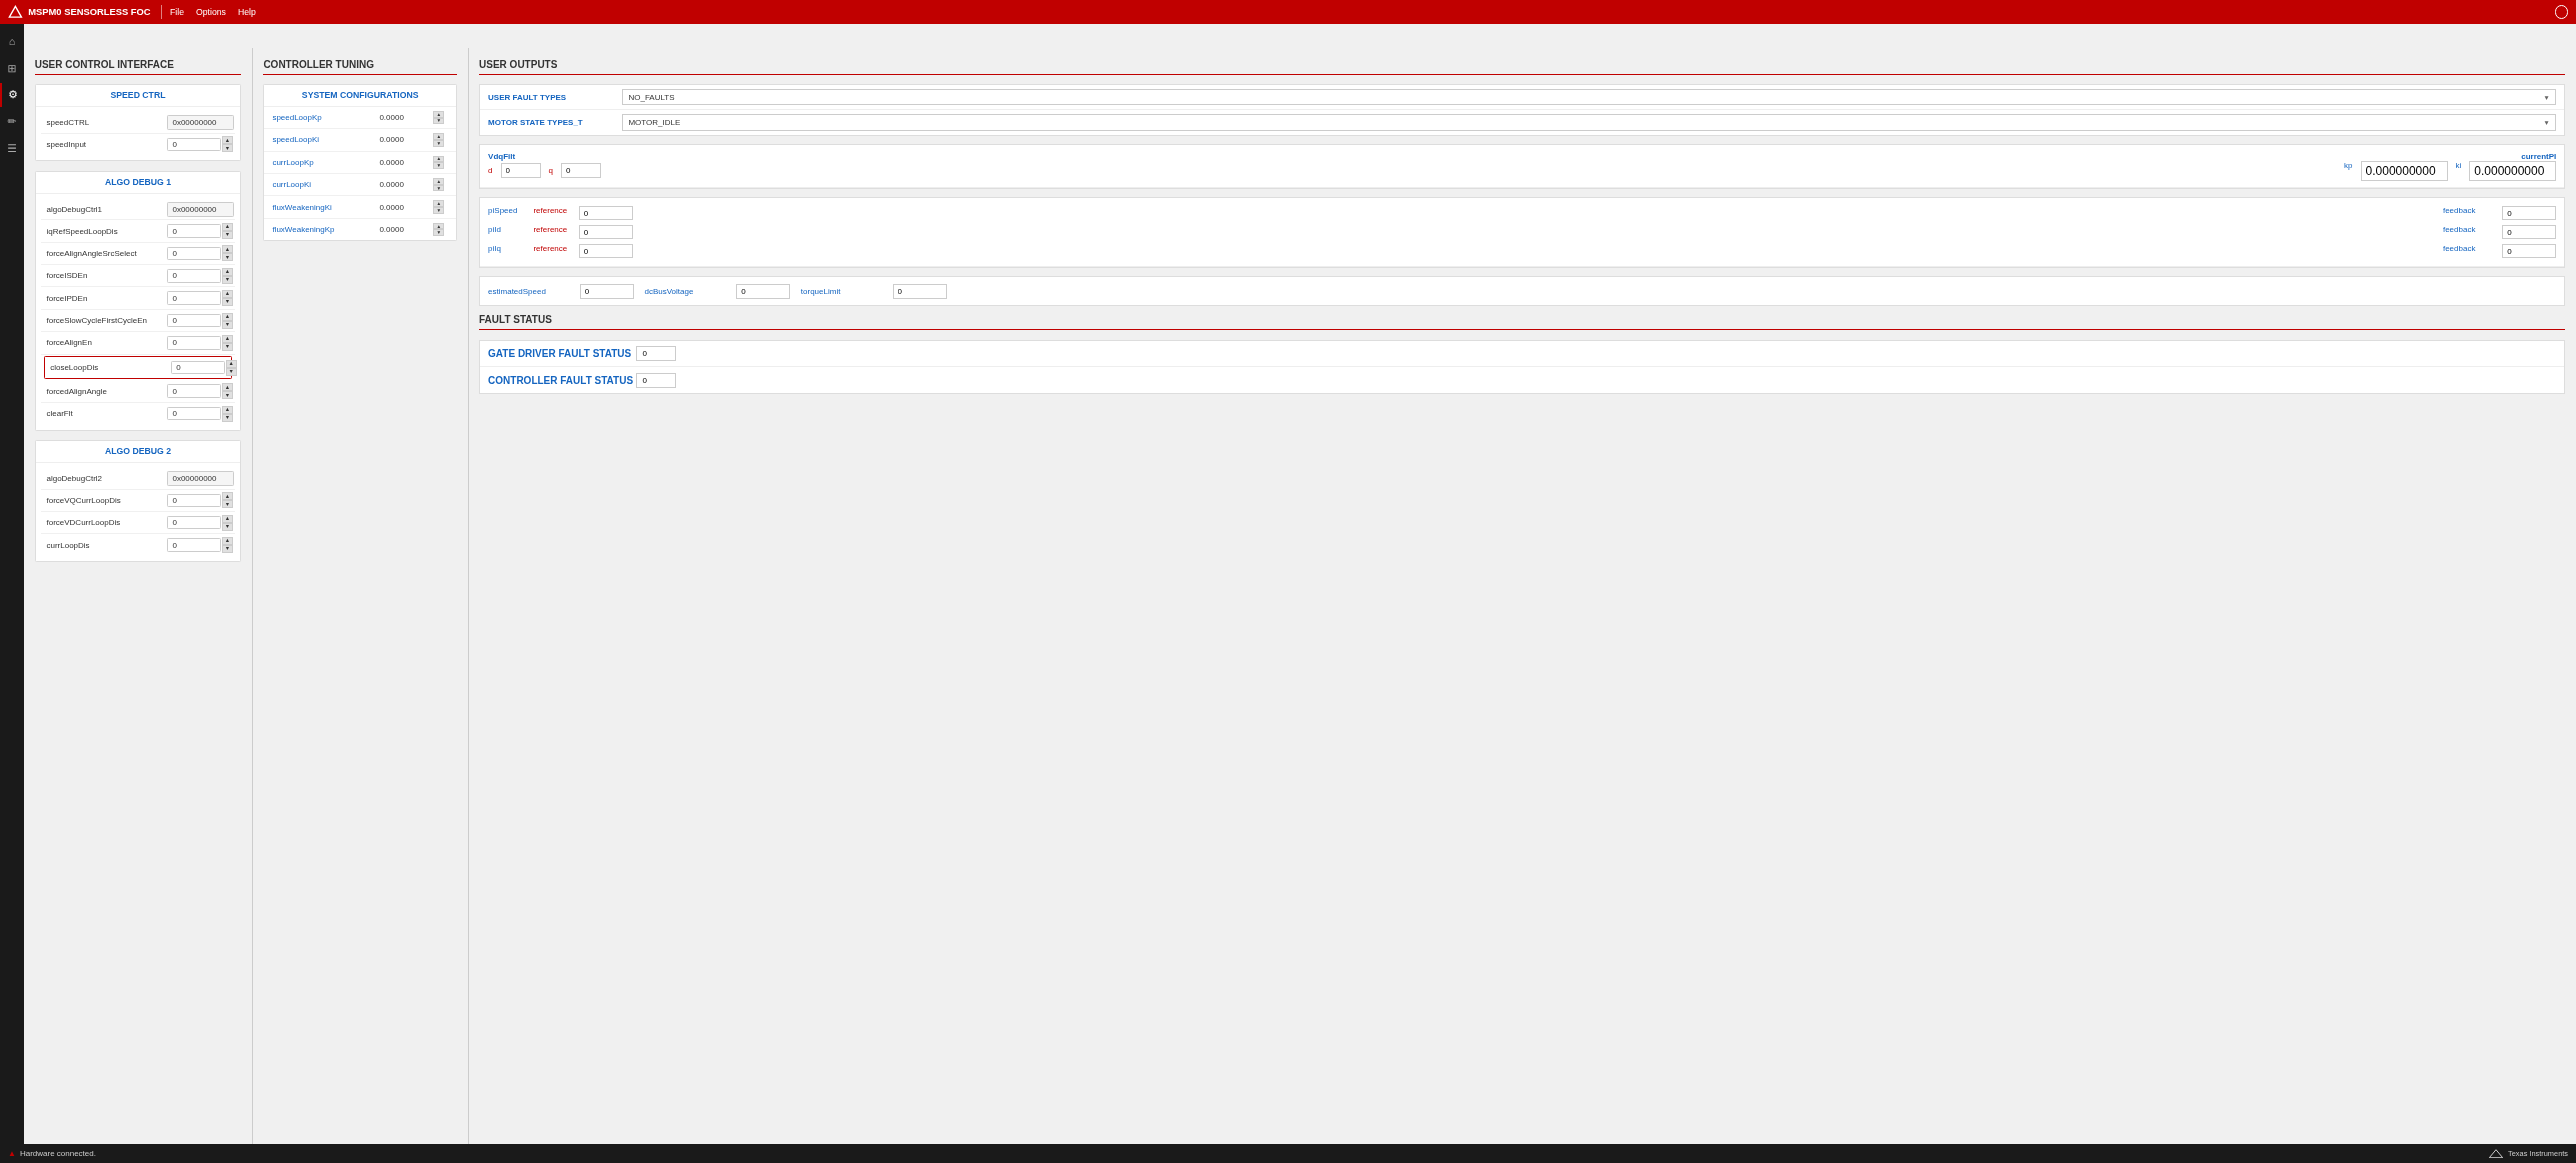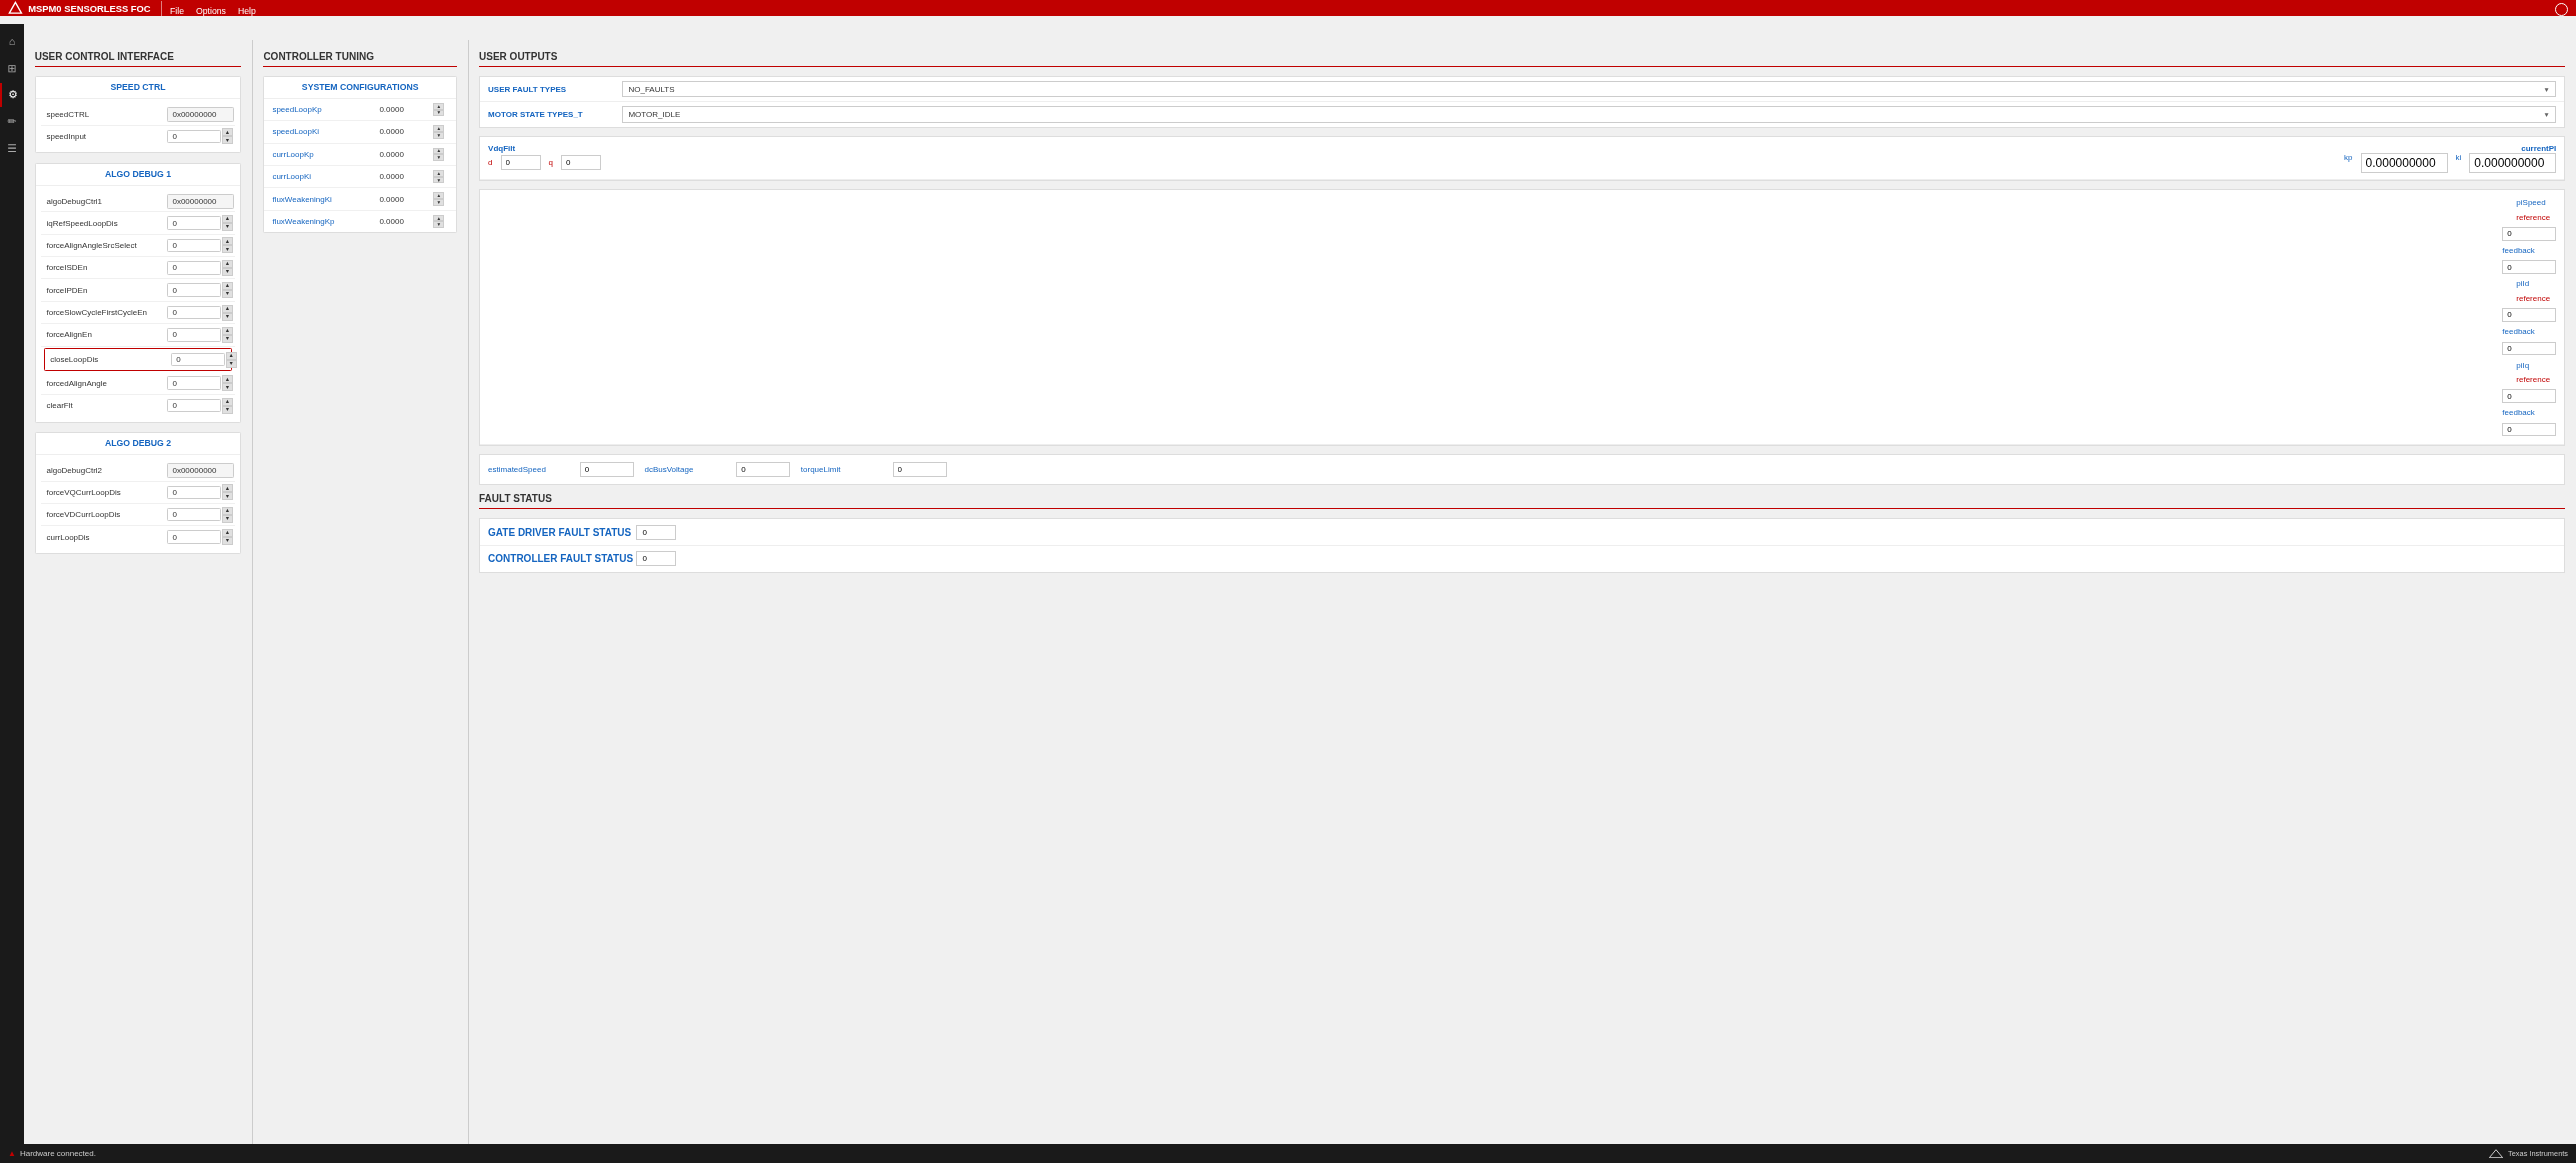--- a/index.html
+++ b/index.html
@@ -1,22 +1,22 @@
 <!DOCTYPE html>
 <html style="font-size:10.7px"><head>
   <meta charset="utf-8">
   <style>
     * { box-sizing: border-box; margin: 0; padding: 0; }
     body { font-family: Arial, sans-serif; font-size: 8.7px; background: #f0f0f0; color: #333; overflow: hidden; }
 
     
     .topbar {
-      display: flex; align-items: flex-end;
+      display: flex; align-items: center;
       background: #c00000; color: white;
-      height: 16px; padding: 0 8px;
+      height: 24px; padding: 0 8px;
     }
     .topbar-logo { font-weight: bold; font-size: 9.4px; margin-right: 10.7px; display: flex; align-items: center; gap: 5.4px; }
     .topbar-logo .ti-logo { width: 14.8px; height: 14.8px; }
     .topbar-divider { width: 0.7px; height: 14.8px; background: rgba(255,255,255,0.5); margin-right: 8px; }
     .topbar-menu { display: flex; gap: 12px; font-size: 8.7px; }
     .topbar-menu span { cursor: pointer; }
     .topbar-right { margin-left: auto; }
     .topbar-circle { width: 13.4px; height: 13.4px; border: 1.3px solid white; border-radius: 50%; }
 
     
@@ -128,21 +128,21 @@
     .vdq-section-label { color: #1565c0; font-size: 8px; font-weight: bold; }
     .vdq-fields { display: flex; align-items: center; gap: 8px; }
     .vdq-field-label { color: #c00000; font-size: 8px; }
     .vdq-field-input { background: white; border: 0.7px solid #ccc; padding: 2px 4px; font-size: 8px; width: 40px; }
     .vdq-kp-ki { display: flex; align-items: flex-start; gap: 8px; margin-left: auto; }
     .kp-label, .ki-label { color: #1565c0; font-size: 8px; }
     .kp-input { background: white; border: 0.7px solid #ccc; padding: 2px 4px; font-size: 12px; width: 87px; }
 
     
     .pi-section { padding: 5.4px 8px; border-bottom: 0.7px solid #eee; }
-    .pi-row { display: flex; align-items: flex-end; padding: 2.7px 0; gap: 5.4px; flex-direction: column; }
+    .pi-row { display: flex; align-items: flex-start; padding: 2.7px 0; gap: 5.4px; }
     .pi-label { color: #1565c0; font-size: 8px; min-width: 40px; }
     .pi-ref-label { color: #c00000; font-size: 8px; min-width: 40px; }
     .pi-input { background: white; border: 0.7px solid #ccc; padding: 1.3px 4px; font-size: 8px; width: 54px; }
     .pi-feedback { color: #1565c0; font-size: 8px; min-width: 54px; margin-left: auto; }
     .pi-feedback-val { background: white; border: 0.7px solid #ccc; padding: 1.3px 4px; font-size: 8px; width: 54px; }
 
     
     .speed-row { display: flex; align-items: center; padding: 6.7px 8px; gap: 10.7px; }
     .speed-label { color: #1565c0; font-size: 8px; min-width: 81px; }
     .speed-input { background: white; border: 0.7px solid #ccc; padding: 2px 4px; font-size: 8px; width: 54px; }

